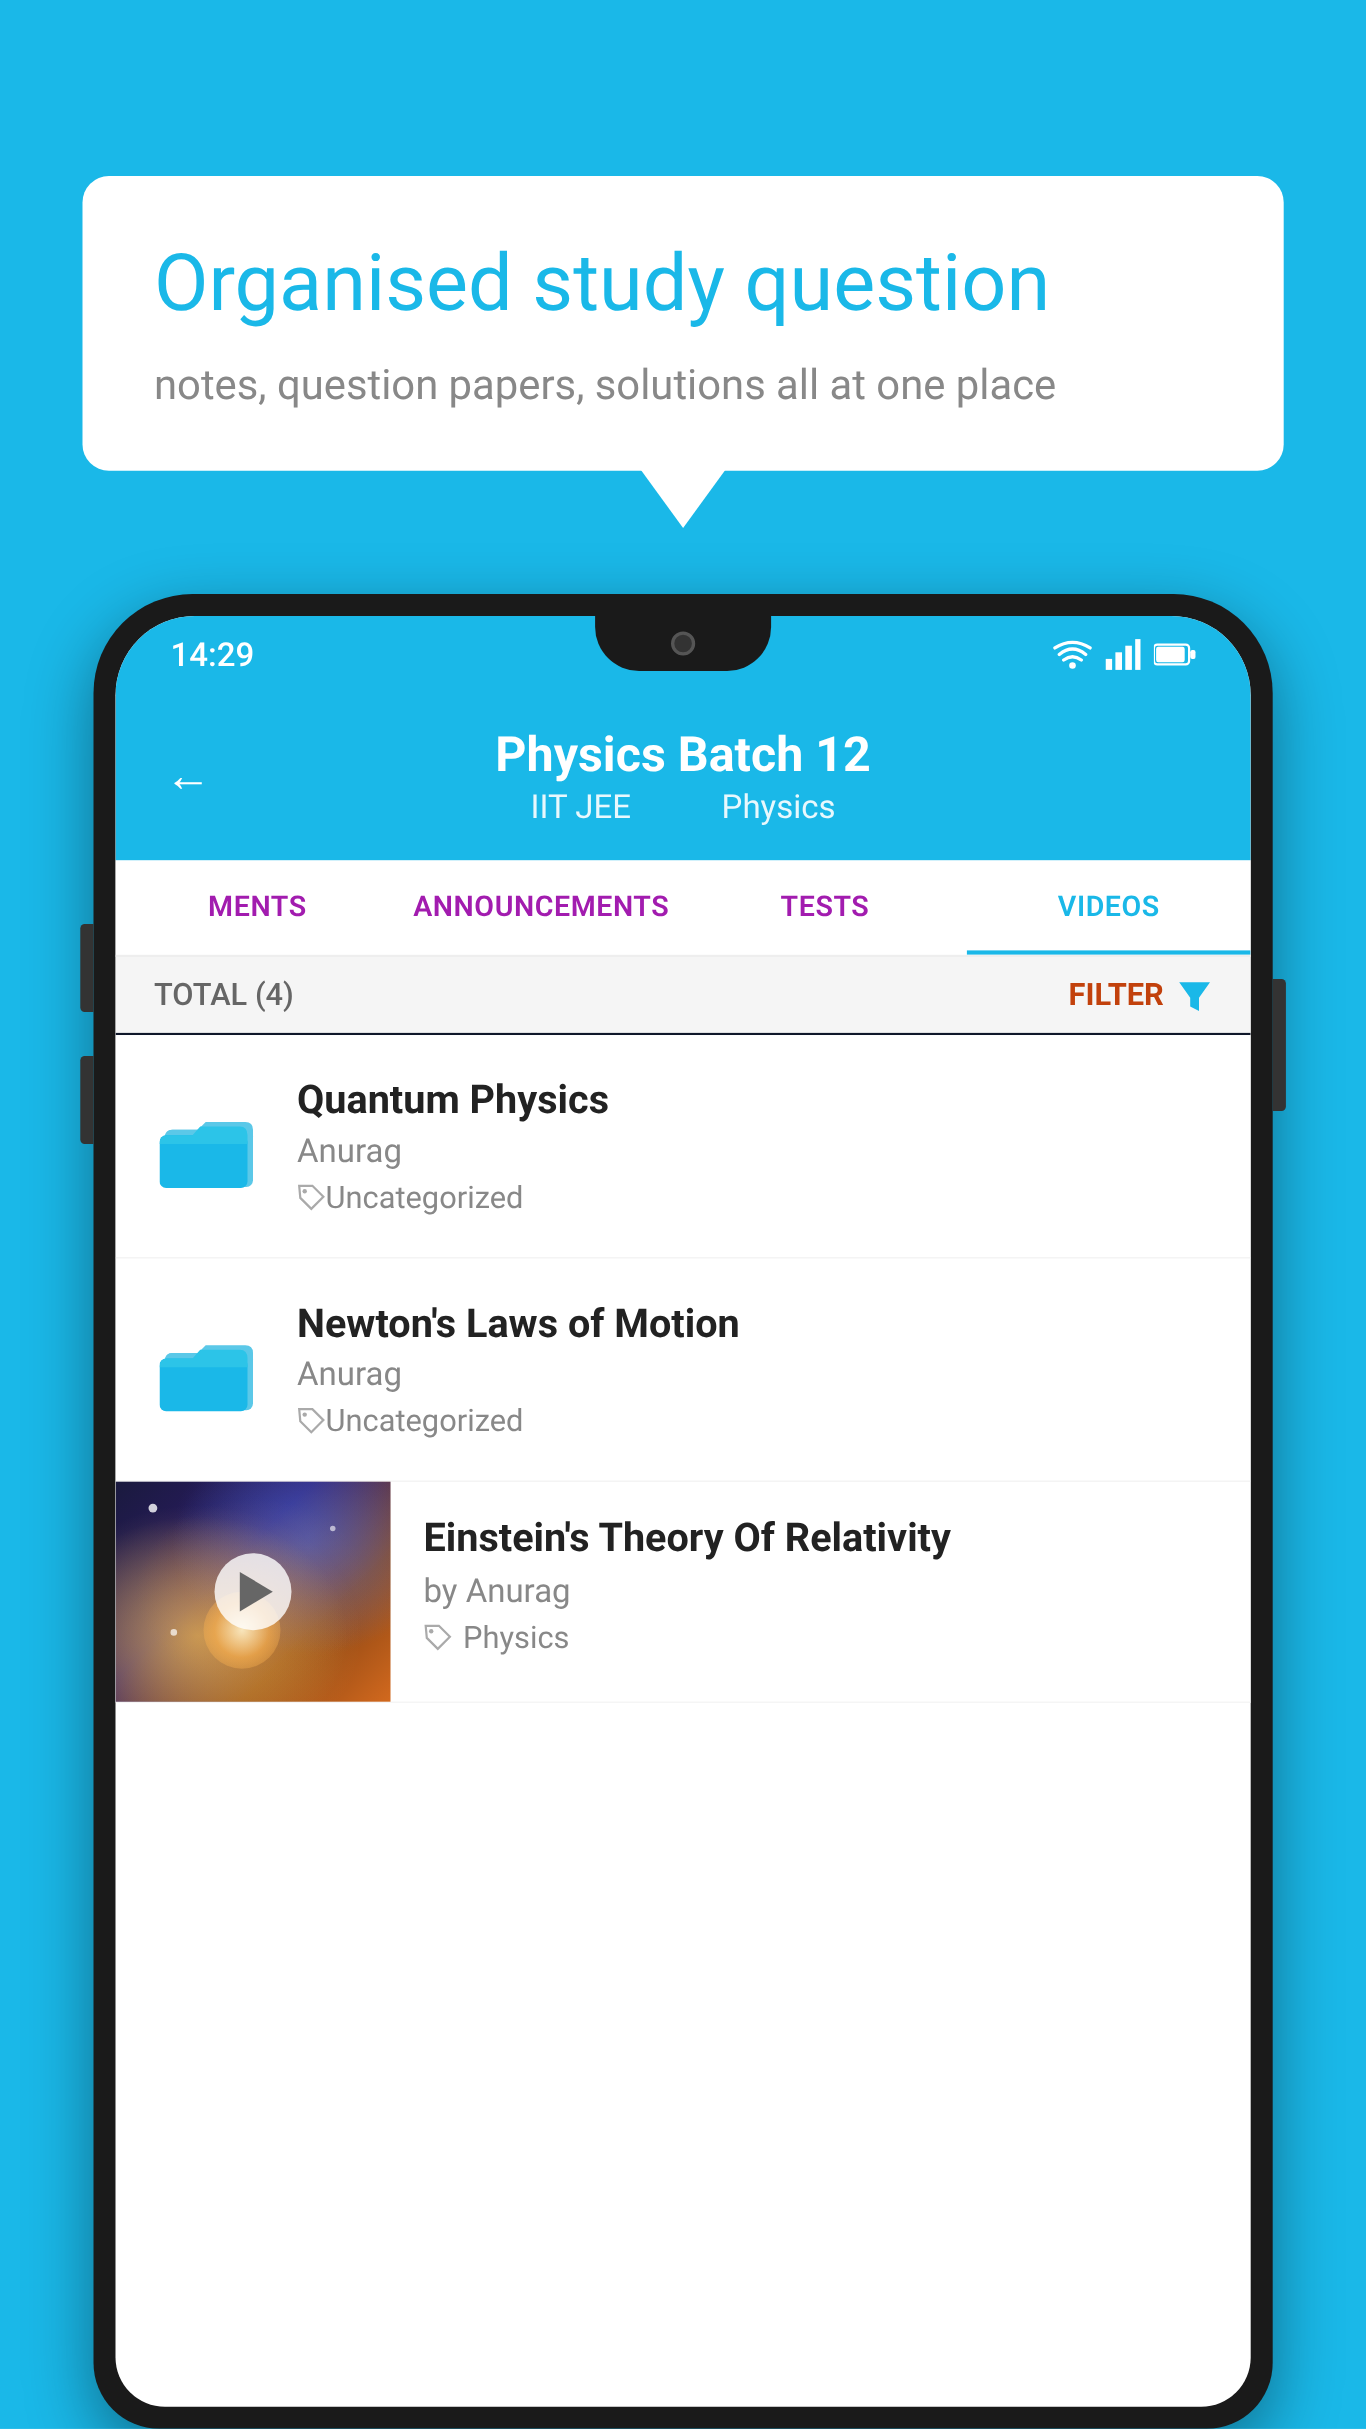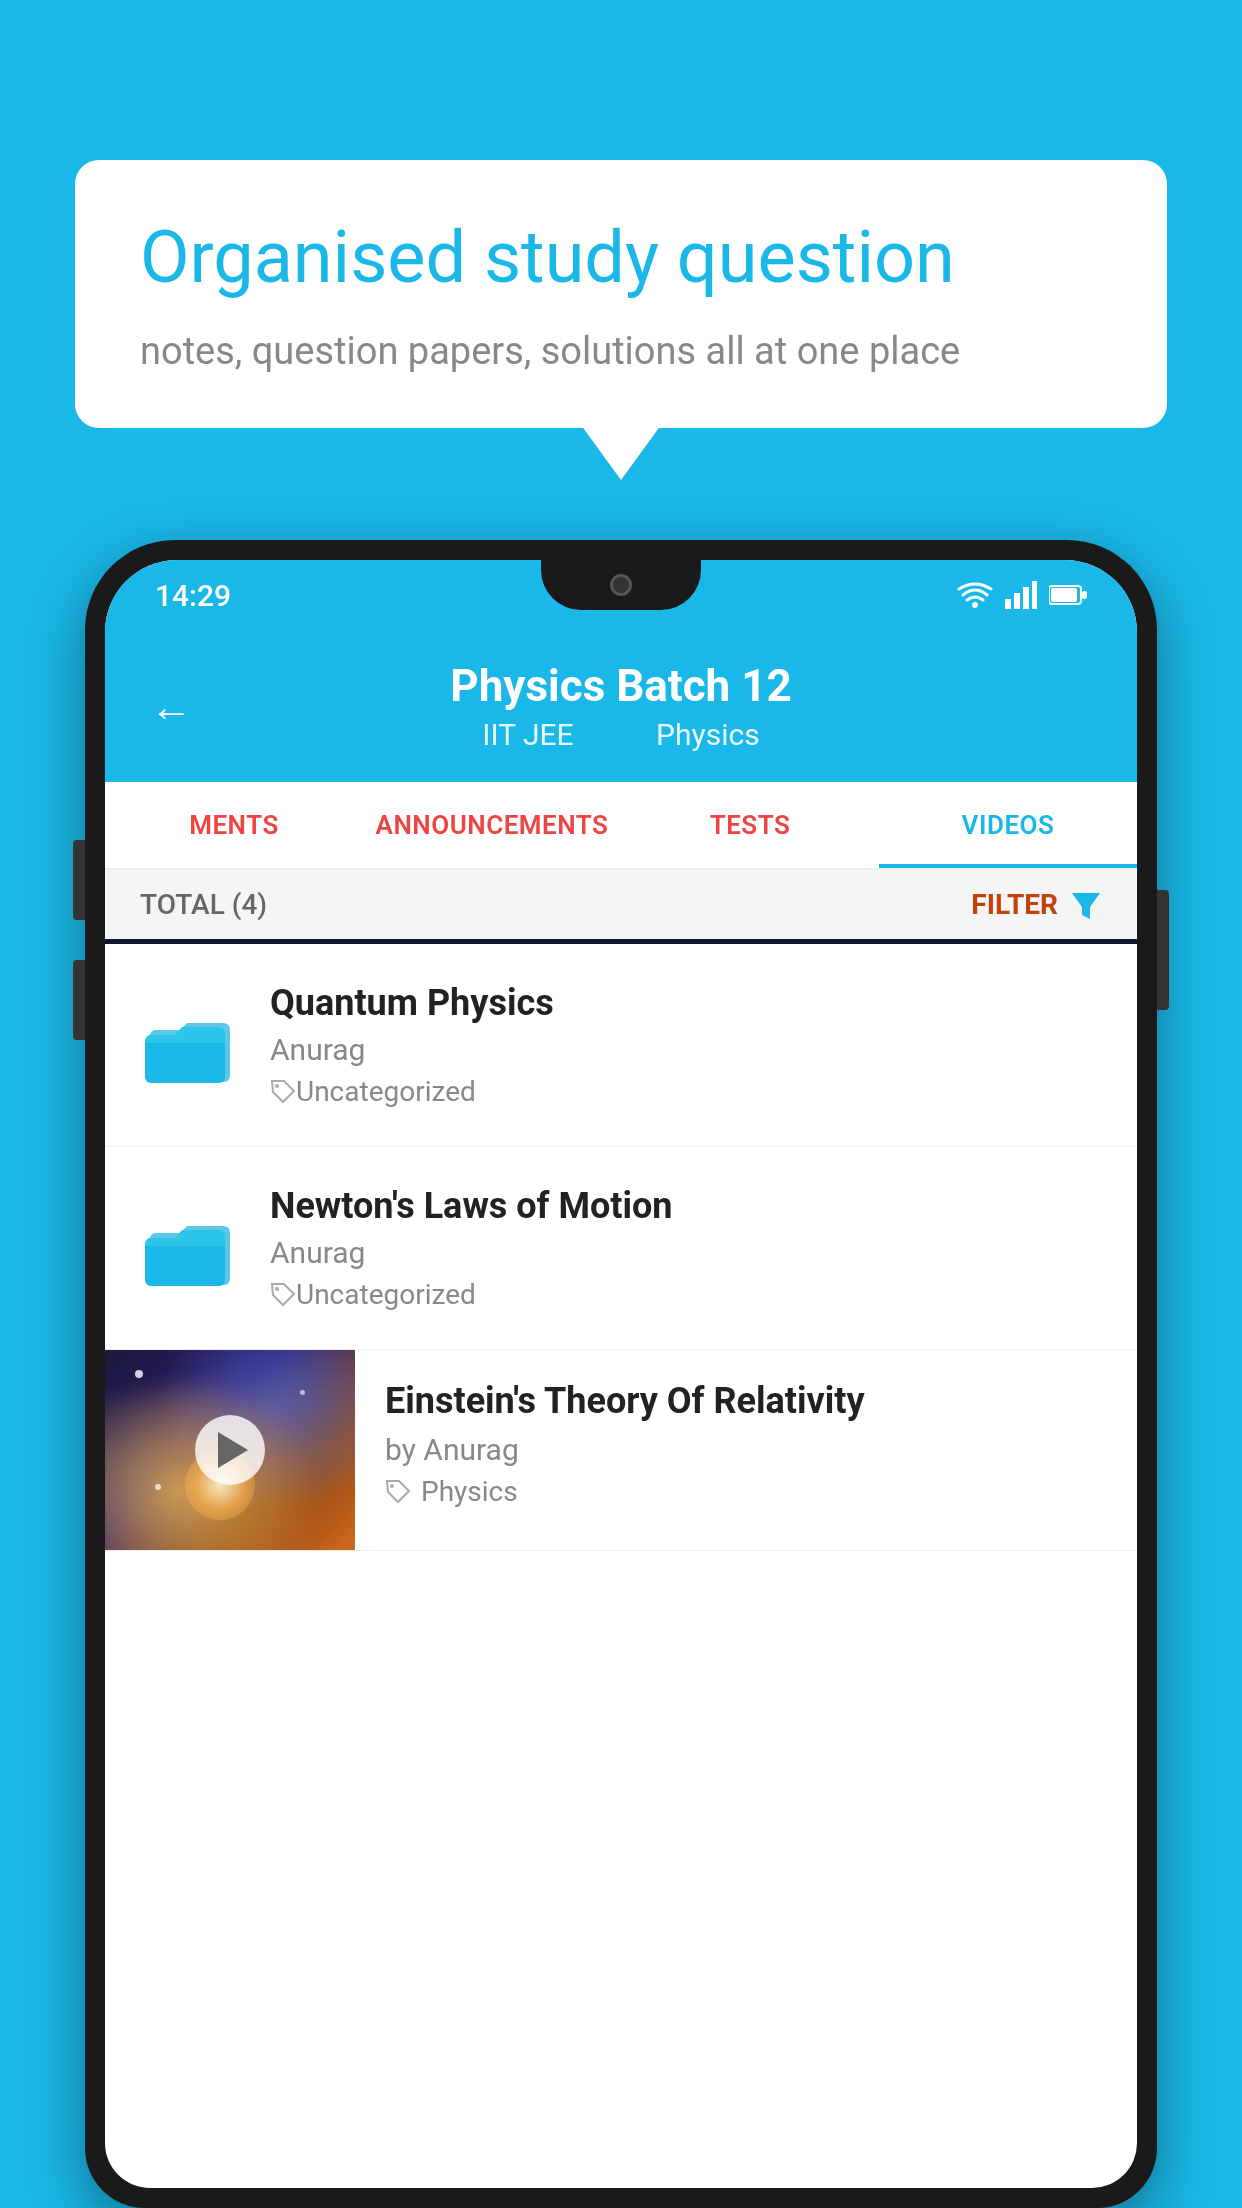--- a/index.html
+++ b/index.html
@@ -164,21 +164,21 @@
       border-bottom: 2px solid #eee;
       overflow: hidden;
     }
 
     .tab {
       flex: 1;
       text-align: center;
       padding: 28px 10px;
       font-size: 26px;
       font-weight: 600;
-      color: #ef4444;
+      color: #a21caf;
       letter-spacing: 0.5px;
       text-transform: uppercase;
       position: relative;
     }
 
     .tab.active {
       color: #1ab8e8;
     }
 
     .tab.active::after {
@@ -212,21 +212,21 @@
       font-size: 36px;
     }
 
     
     .filter-row {
       background: #f5f5f5;
       padding: 18px 35px;
       display: flex;
       justify-content: space-between;
       align-items: flex-end;
-      border-bottom: 5px solid #0f172a;
+      border-bottom: 2px solid #0f172a;
     }
 
     .total-count {
       color: #666;
       font-size: 28px;
       font-weight: 500;
     }
 
     .filter-btn {
       color: #c2410c;

